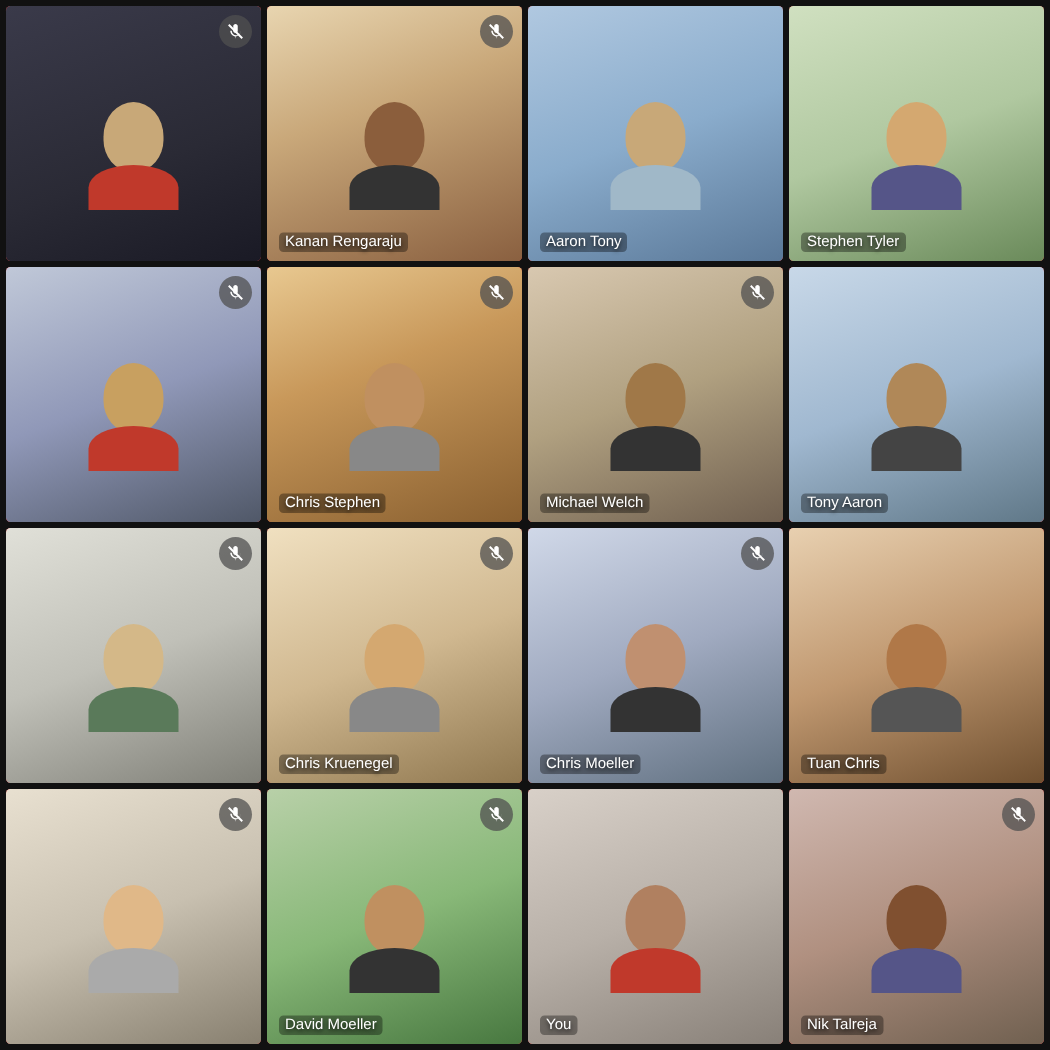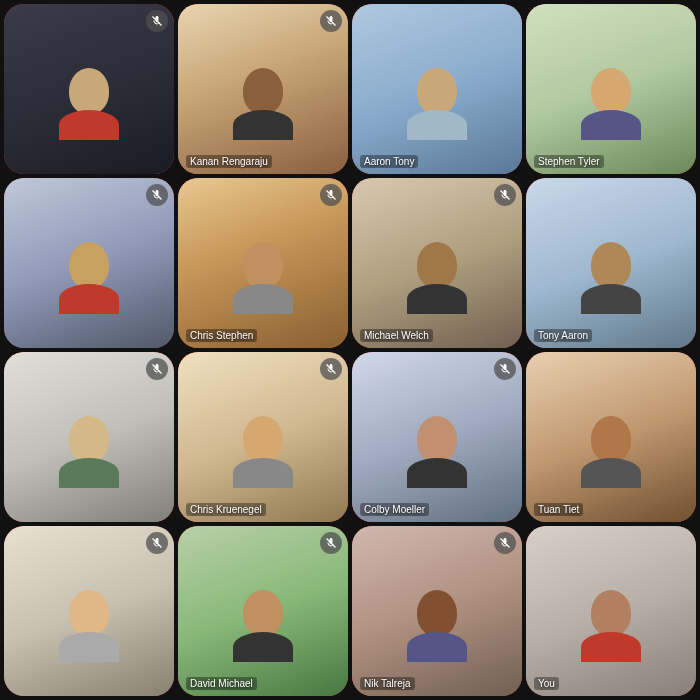--- a/index.html
+++ b/index.html
@@ -15,21 +15,21 @@
       grid-template-columns: repeat(4, 1fr);
       grid-template-rows: repeat(4, 1fr);
       gap: 4px;
       padding: 4px;
       width: 700px;
       height: 700px;
       background: #111;
     }
     .tile {
       position: relative;
-      border-radius: 20px;
+      border-radius: 3px;
       overflow: hidden;
       background: #ef4444;
     }
     
     .person-bg {
       width: 100%;
       height: 100%;
       position: relative;
     }
     .name-label {
@@ -307,30 +307,30 @@
           <div class="face-head"></div>
           <div class="face-body"></div>
         </div>
       </div>
       <div class="mute-icon">
         <svg viewBox="0 0 24 24" xmlns="http://www.w3.org/2000/svg">
     <path d="M19 11c0 3.31-2.69 6-6 6s-6-2.69-6-6H5c0 3.92 2.93 7.17 6.75 7.72V21h.5v-2.28C16.07 18.17 19 14.92 19 11h-2zm-7-9C10.34 2 9 3.34 9 5v6c0 1.66 1.34 3 3 3s3-1.34 3-3V5c0-1.66-1.34-3-3-3z" fill="white"></path>
     <line x1="3" y1="3" x2="21" y2="21" stroke="white" stroke-width="2.5"></line>
   </svg>
       </div>
-      <div class="name-label">Colby Moeller</div>
+      <div class="name-label">Chris Moeller</div>
     </div>
     <div class="tile tile-12">
       <div class="person-bg">
         <div class="face">
           <div class="face-head"></div>
           <div class="face-body"></div>
         </div>
       </div>
-      <div class="name-label">Tuan Tiet</div>
+      <div class="name-label">Tuan Chris</div>
     </div>
     <div class="tile tile-13">
       <div class="person-bg">
         <div class="face">
           <div class="face-head"></div>
           <div class="face-body"></div>
         </div>
       </div>
       <div class="mute-icon">
         <svg viewBox="0 0 24 24" xmlns="http://www.w3.org/2000/svg">
@@ -345,39 +345,39 @@
           <div class="face-head"></div>
           <div class="face-body"></div>
         </div>
       </div>
       <div class="mute-icon">
         <svg viewBox="0 0 24 24" xmlns="http://www.w3.org/2000/svg">
     <path d="M19 11c0 3.31-2.69 6-6 6s-6-2.69-6-6H5c0 3.92 2.93 7.17 6.75 7.72V21h.5v-2.28C16.07 18.17 19 14.92 19 11h-2zm-7-9C10.34 2 9 3.34 9 5v6c0 1.66 1.34 3 3 3s3-1.34 3-3V5c0-1.66-1.34-3-3-3z" fill="white"></path>
     <line x1="3" y1="3" x2="21" y2="21" stroke="white" stroke-width="2.5"></line>
   </svg>
       </div>
-      <div class="name-label">David Michael</div>
+      <div class="name-label">David Moeller</div>
+    </div>
+    <div class="tile tile-16">
+      <div class="person-bg">
+        <div class="face">
+          <div class="face-head"></div>
+          <div class="face-body"></div>
+        </div>
+      </div>
+      <div class="name-label">You</div>
     </div>
     <div class="tile tile-15">
       <div class="person-bg">
         <div class="face">
           <div class="face-head"></div>
           <div class="face-body"></div>
         </div>
       </div>
       <div class="mute-icon">
         <svg viewBox="0 0 24 24" xmlns="http://www.w3.org/2000/svg">
     <path d="M19 11c0 3.31-2.69 6-6 6s-6-2.69-6-6H5c0 3.92 2.93 7.17 6.75 7.72V21h.5v-2.28C16.07 18.17 19 14.92 19 11h-2zm-7-9C10.34 2 9 3.34 9 5v6c0 1.66 1.34 3 3 3s3-1.34 3-3V5c0-1.66-1.34-3-3-3z" fill="white"></path>
     <line x1="3" y1="3" x2="21" y2="21" stroke="white" stroke-width="2.5"></line>
   </svg>
       </div>
       <div class="name-label">Nik Talreja</div>
     </div>
-    <div class="tile tile-16">
-      <div class="person-bg">
-        <div class="face">
-          <div class="face-head"></div>
-          <div class="face-body"></div>
-        </div>
-      </div>
-      <div class="name-label">You</div>
-    </div>
   </div>
 
 </body></html>

